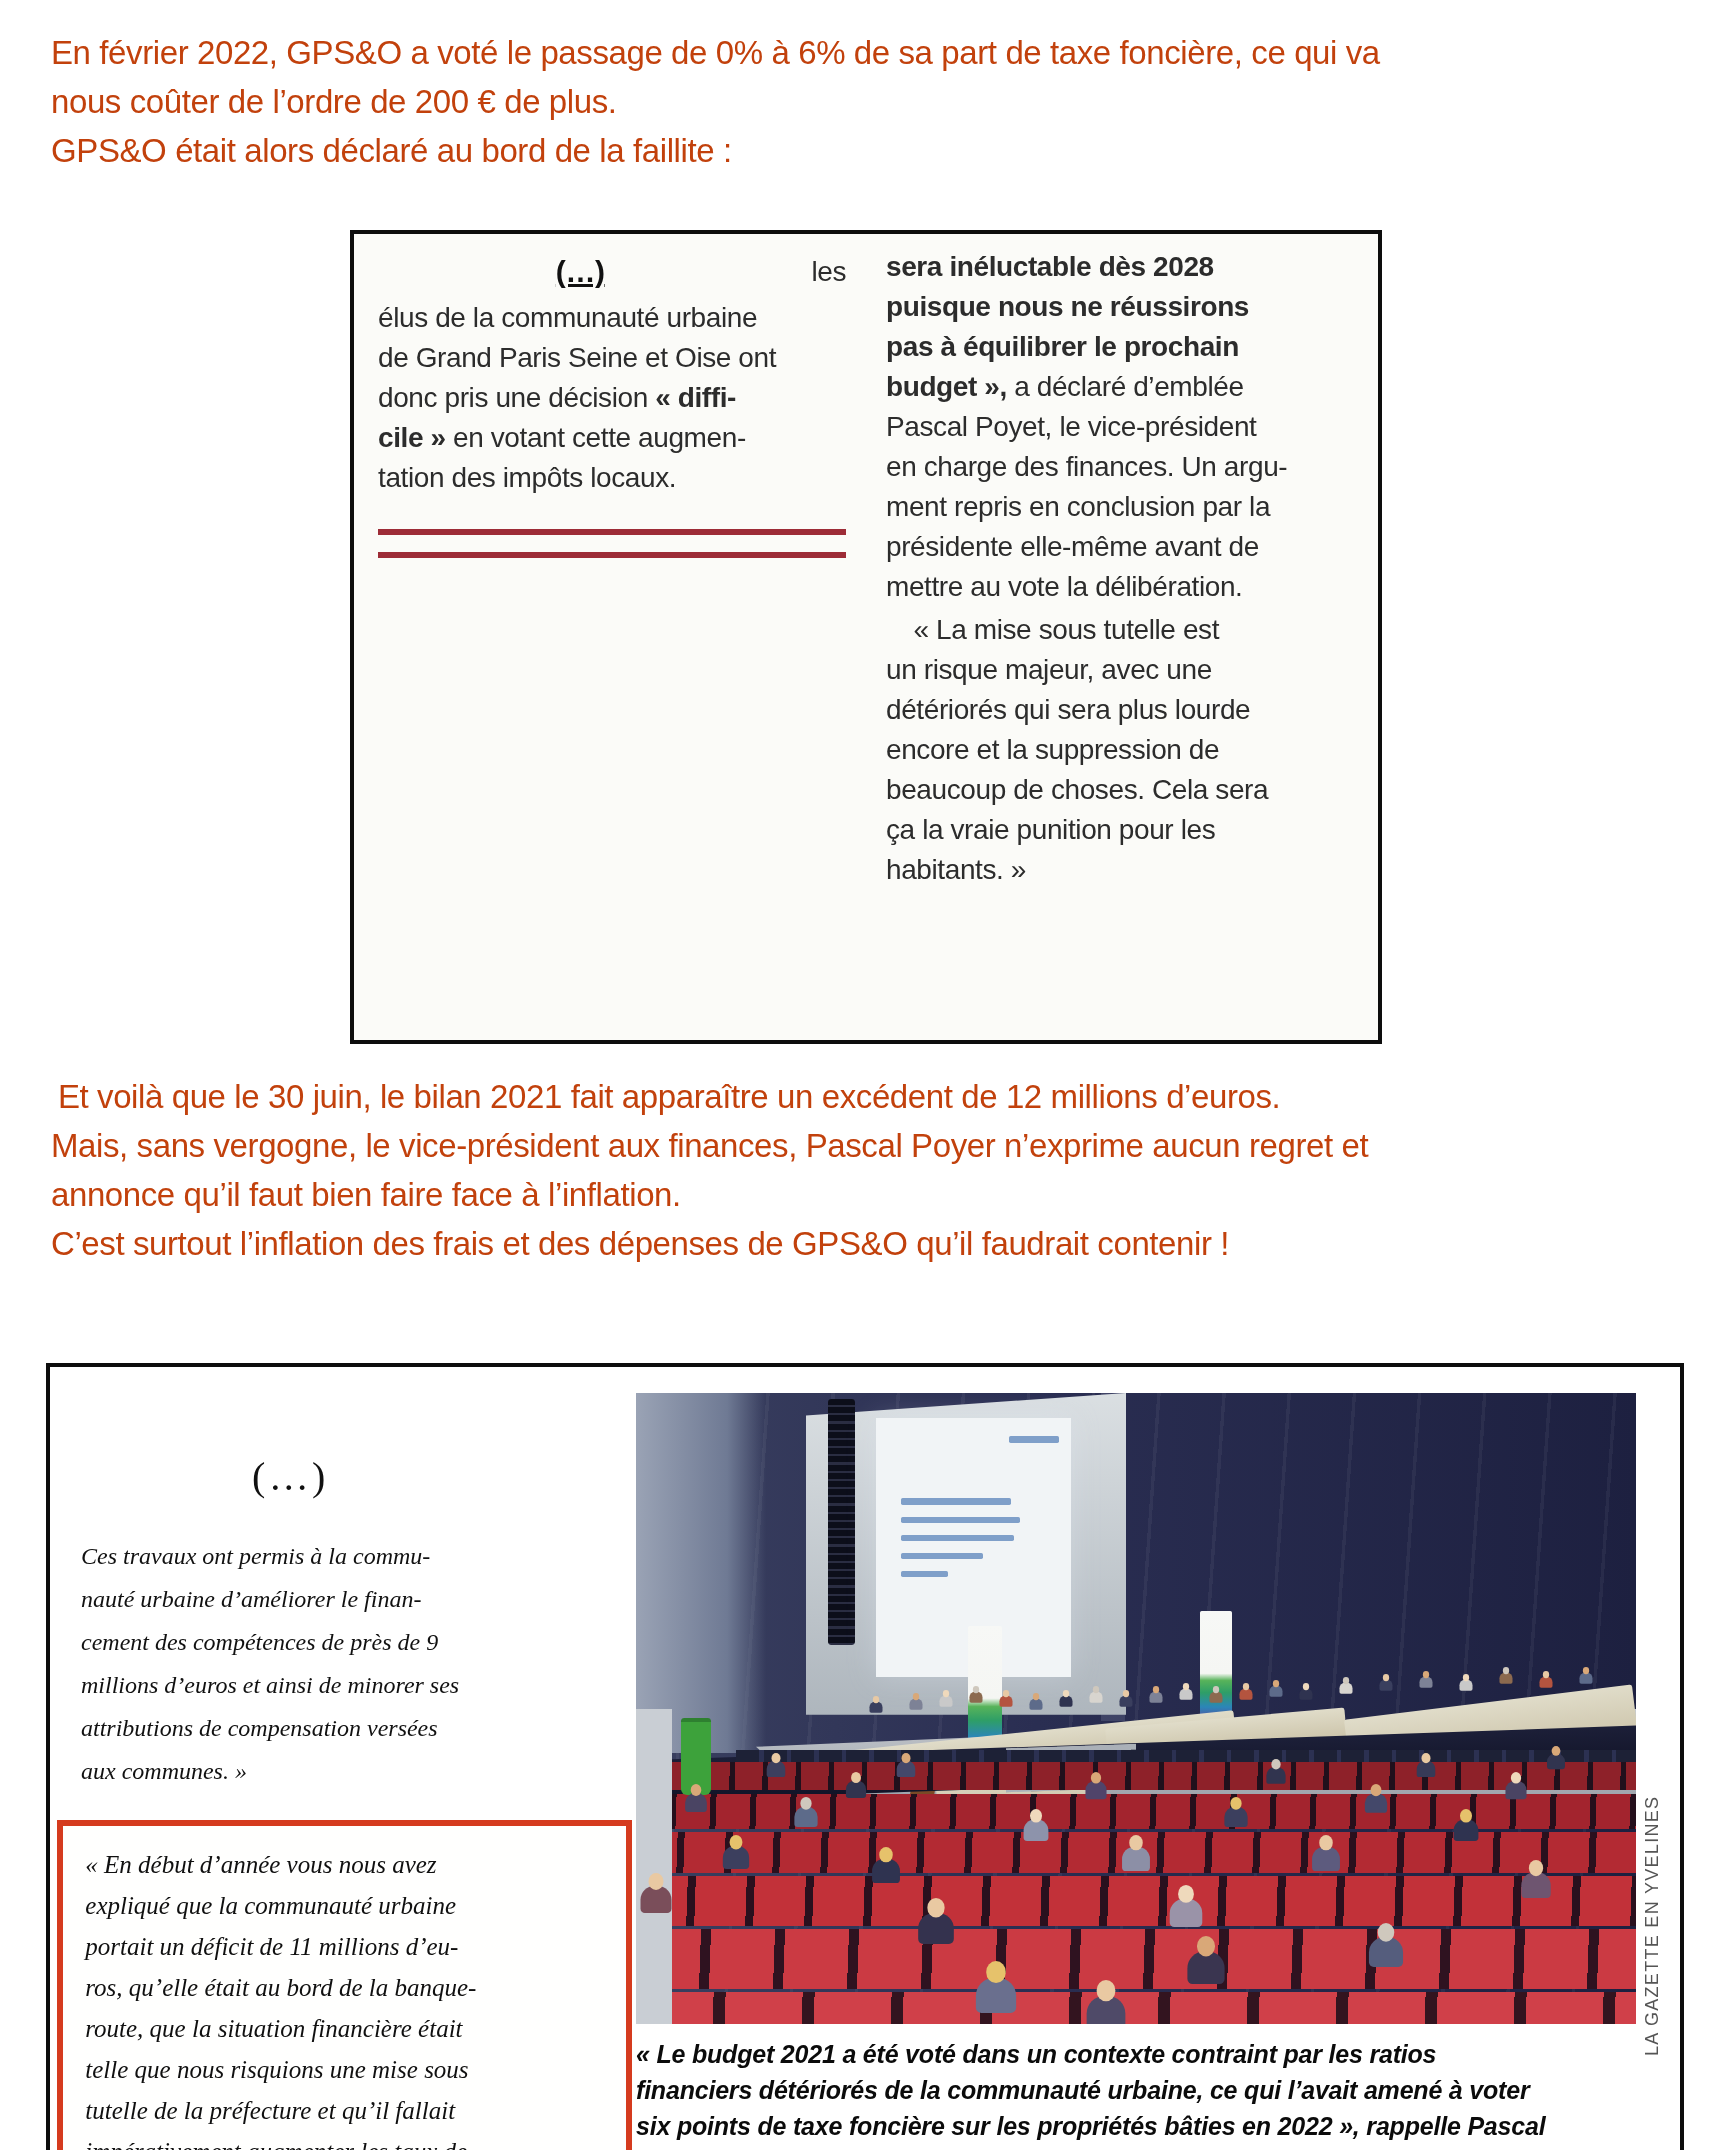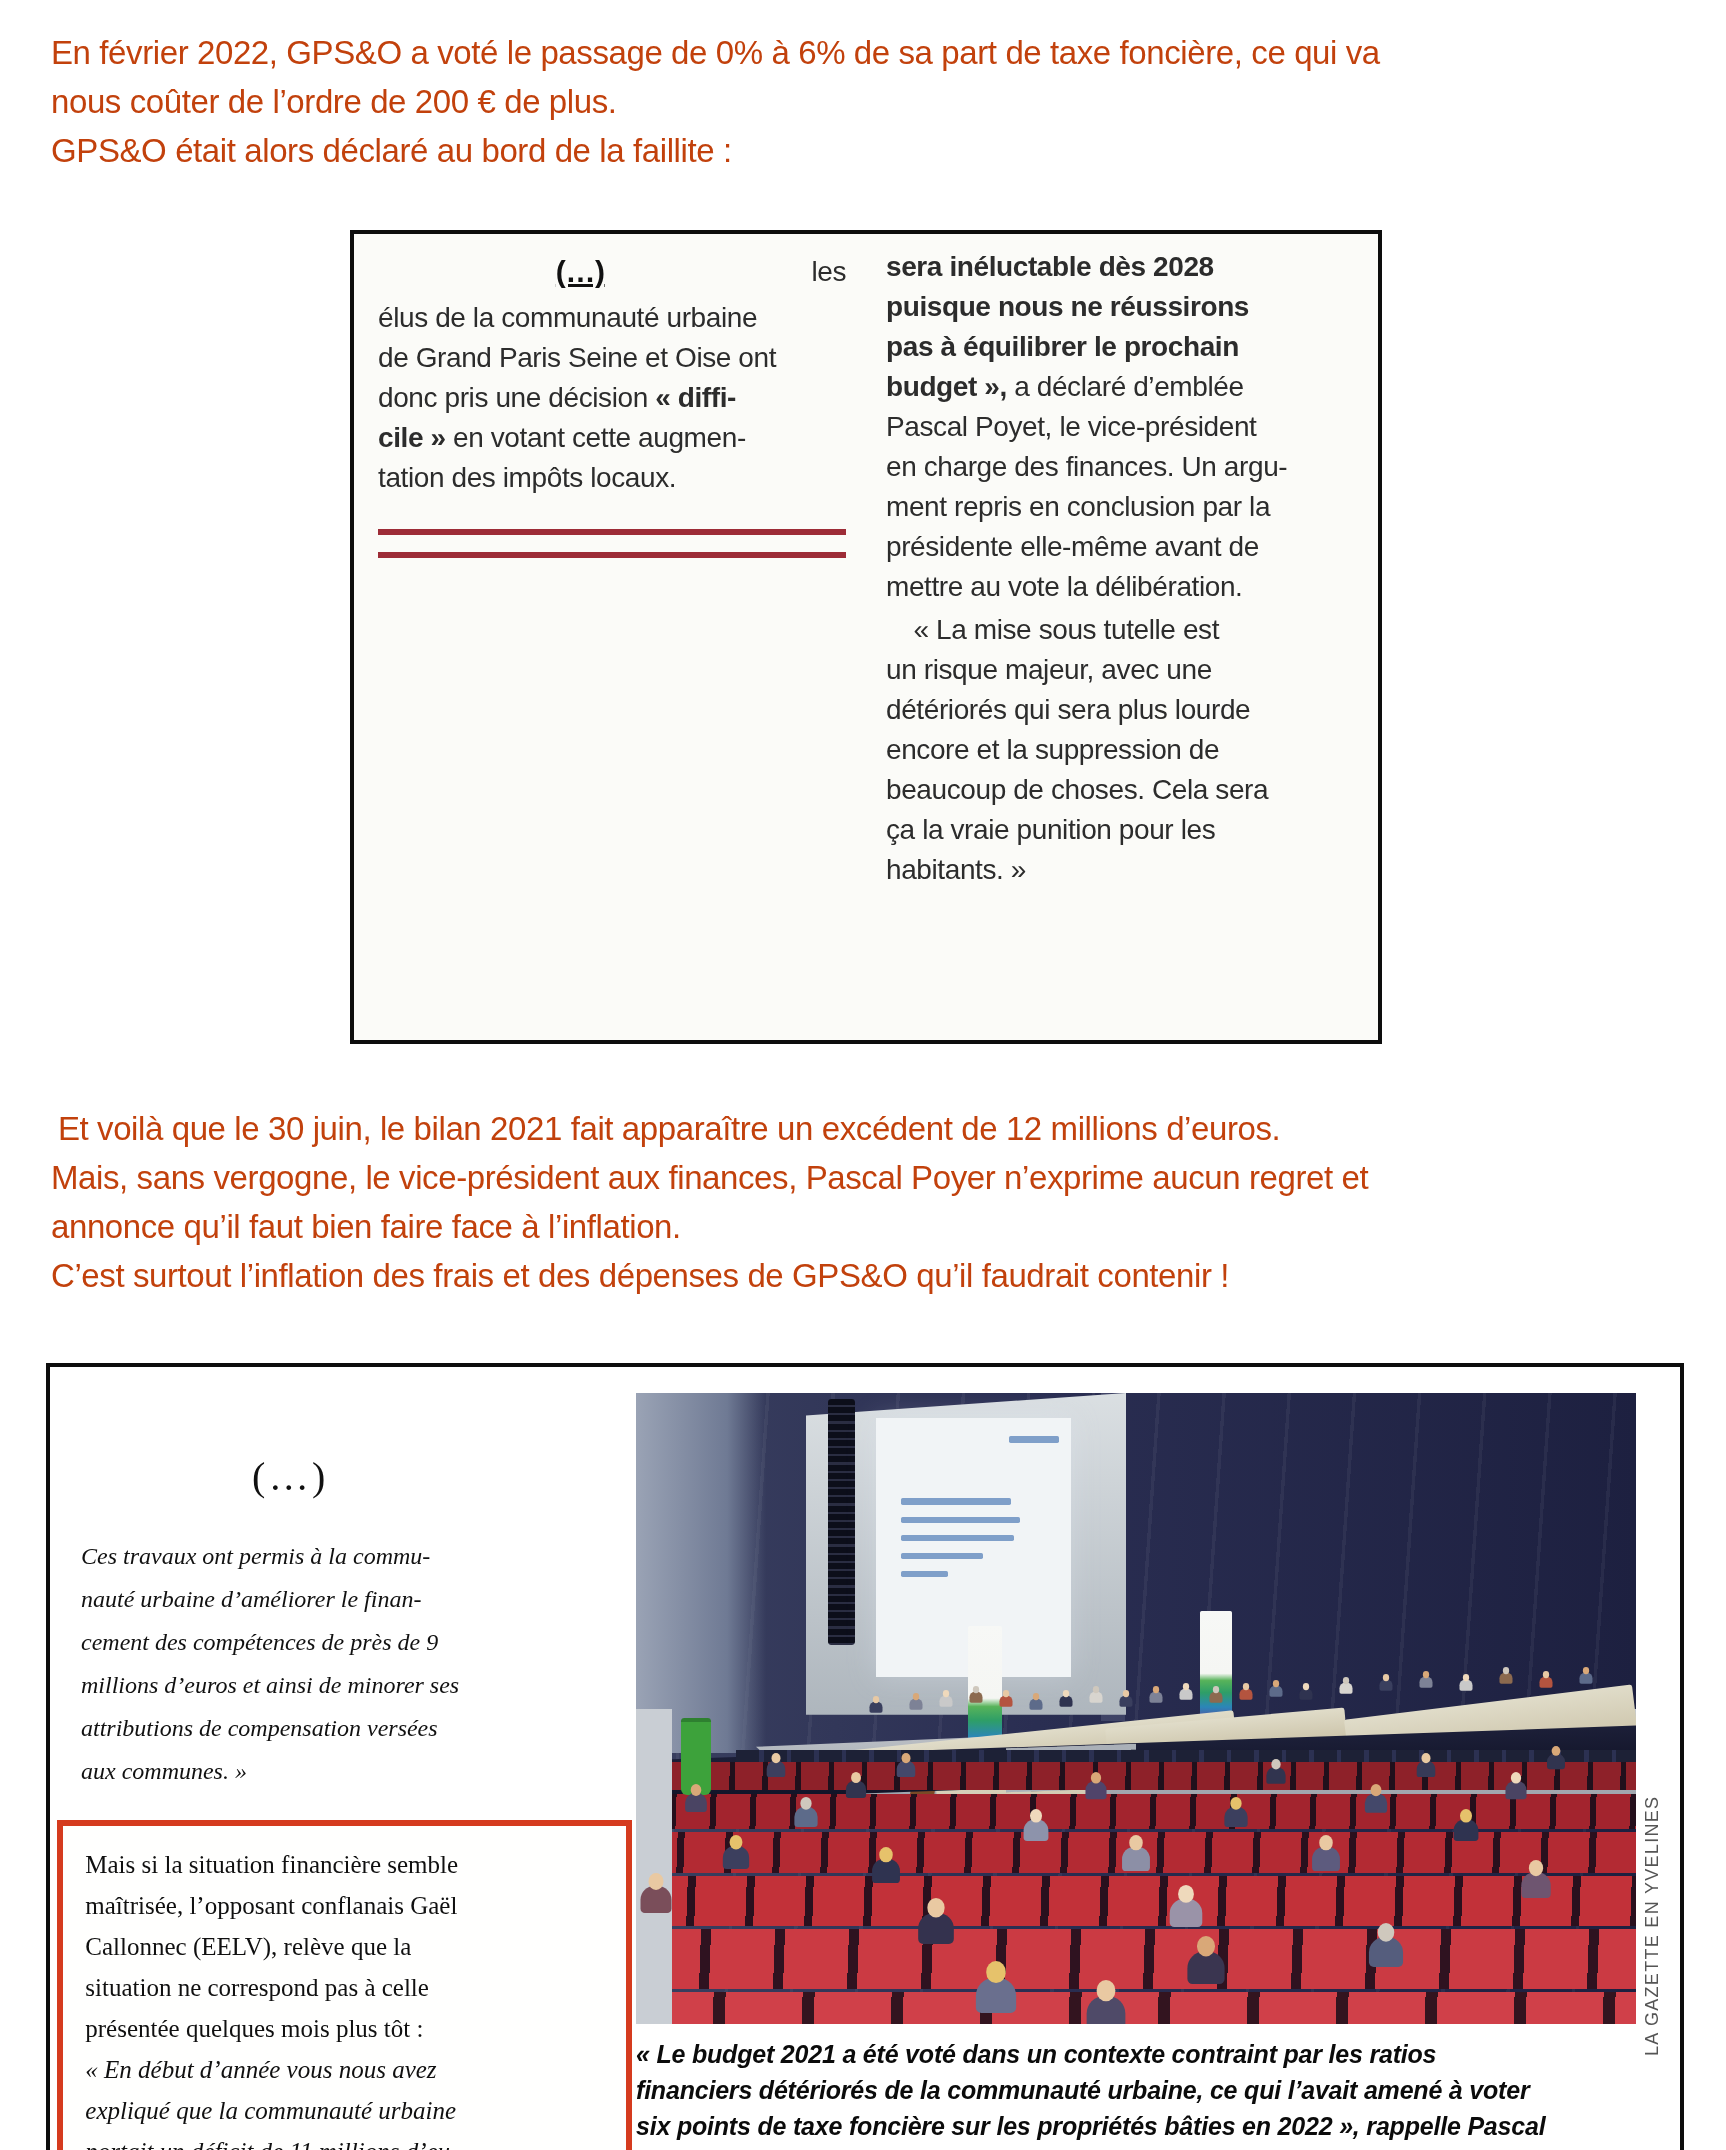--- a/index.html
+++ b/index.html
@@ -8,21 +8,21 @@
 
   
   .preline{white-space:pre-line;}
   .seg-b{font-weight:bold;}
   .seg-i{font-style:italic;}
 
   
   .doc-par{position:absolute;left:51px;width:1635px;font-size:33px;line-height:49px;
            letter-spacing:-0.4px;color:#c2410c;}
   #intro{top:27.5px;}
-  #middle{top:1104px;text-indent:6.9px;}
+  #middle{top:1072px;text-indent:6.9px;}
 
   
   #clip1{position:absolute;left:350px;top:230px;width:1032px;height:814px;box-sizing:border-box;
          border:4.3px solid #0d0d0d;background:#fbfbf8;padding:13px 24px;display:flex;gap:40px;}
   .c1col{width:469px;font-size:28px;line-height:40px;color:#2c2c2c;letter-spacing:-0.4px;}
   .c1-header{display:flex;align-items:flex-end;height:45px;margin-bottom:6px;}
   .c1-ellipsis{margin-left:38%;font-size:30px;font-weight:600;text-decoration:underline;color:#111;}
   .c1-les{margin-left:auto;}
   .rule{height:6px;background:#9d2c37;}
   .rule-top{margin:31px 0 14.6px 0;}
@@ -138,26 +138,21 @@
 
   <div id="clip2">
     <div class="c2-ellipsis">(…)</div>
     <div class="c2-intro preline">Ces travaux ont permis à la commu-
 nauté urbaine d’améliorer le finan-
 cement des compétences de près de 9
 millions d’euros et ainsi de minorer ses
 attributions de compensation versées
 aux communes. »</div>
 
-    <div id="redbox" class="preline"><span>Mais si la situation financière semble
-maîtrisée, l’opposant conflanais Gaël
-Callonnec (EELV), relève que la
-situation ne correspond pas à celle
-présentée quelques mois plus tôt :
-</span><span class="seg-i">« En début d’année vous nous avez
+    <div id="redbox" class="preline"><span class="seg-i">« En début d’année vous nous avez
 expliqué que la communauté urbaine
 portait un déficit de 11 millions d’eu-
 ros, qu’elle était au bord de la banque-
 route, que la situation financière était
 telle que nous risquions une mise sous
 tutelle de la préfecture et qu’il fallait
 impérativement augmenter les taux de
 six points. » </span></div>
 
     <div id="photo">

